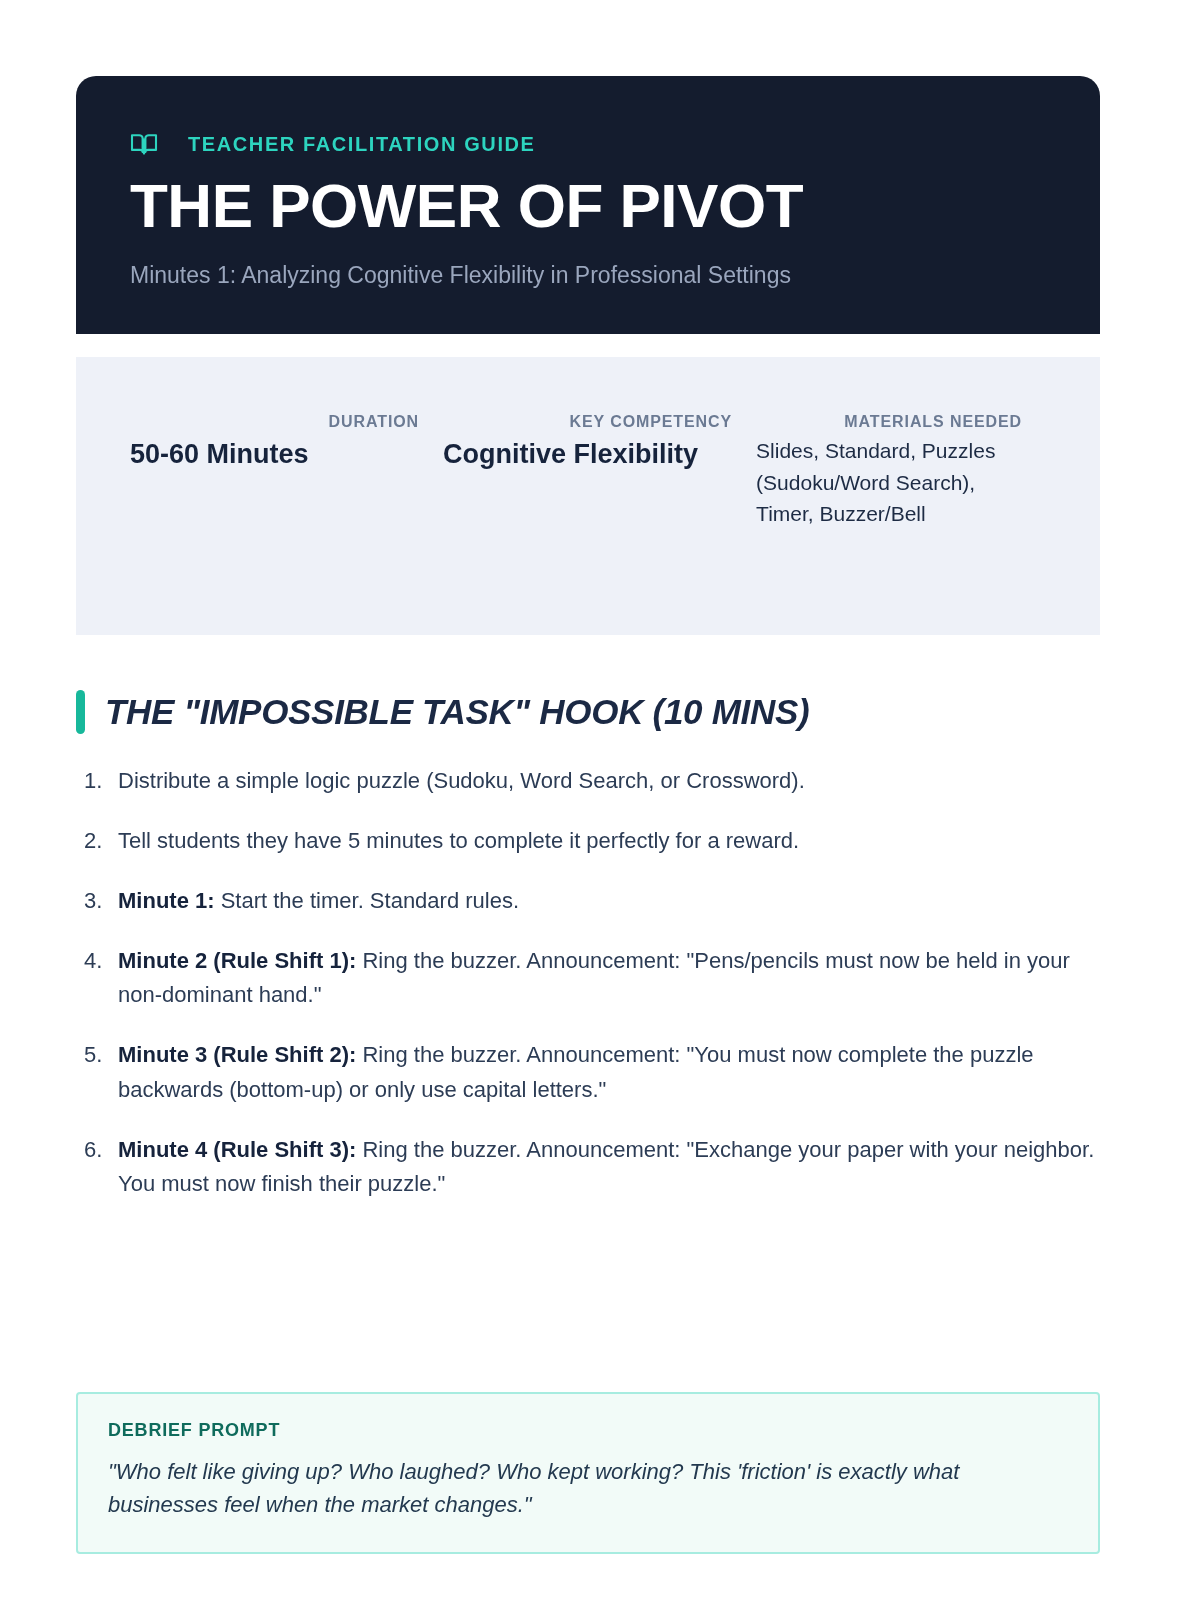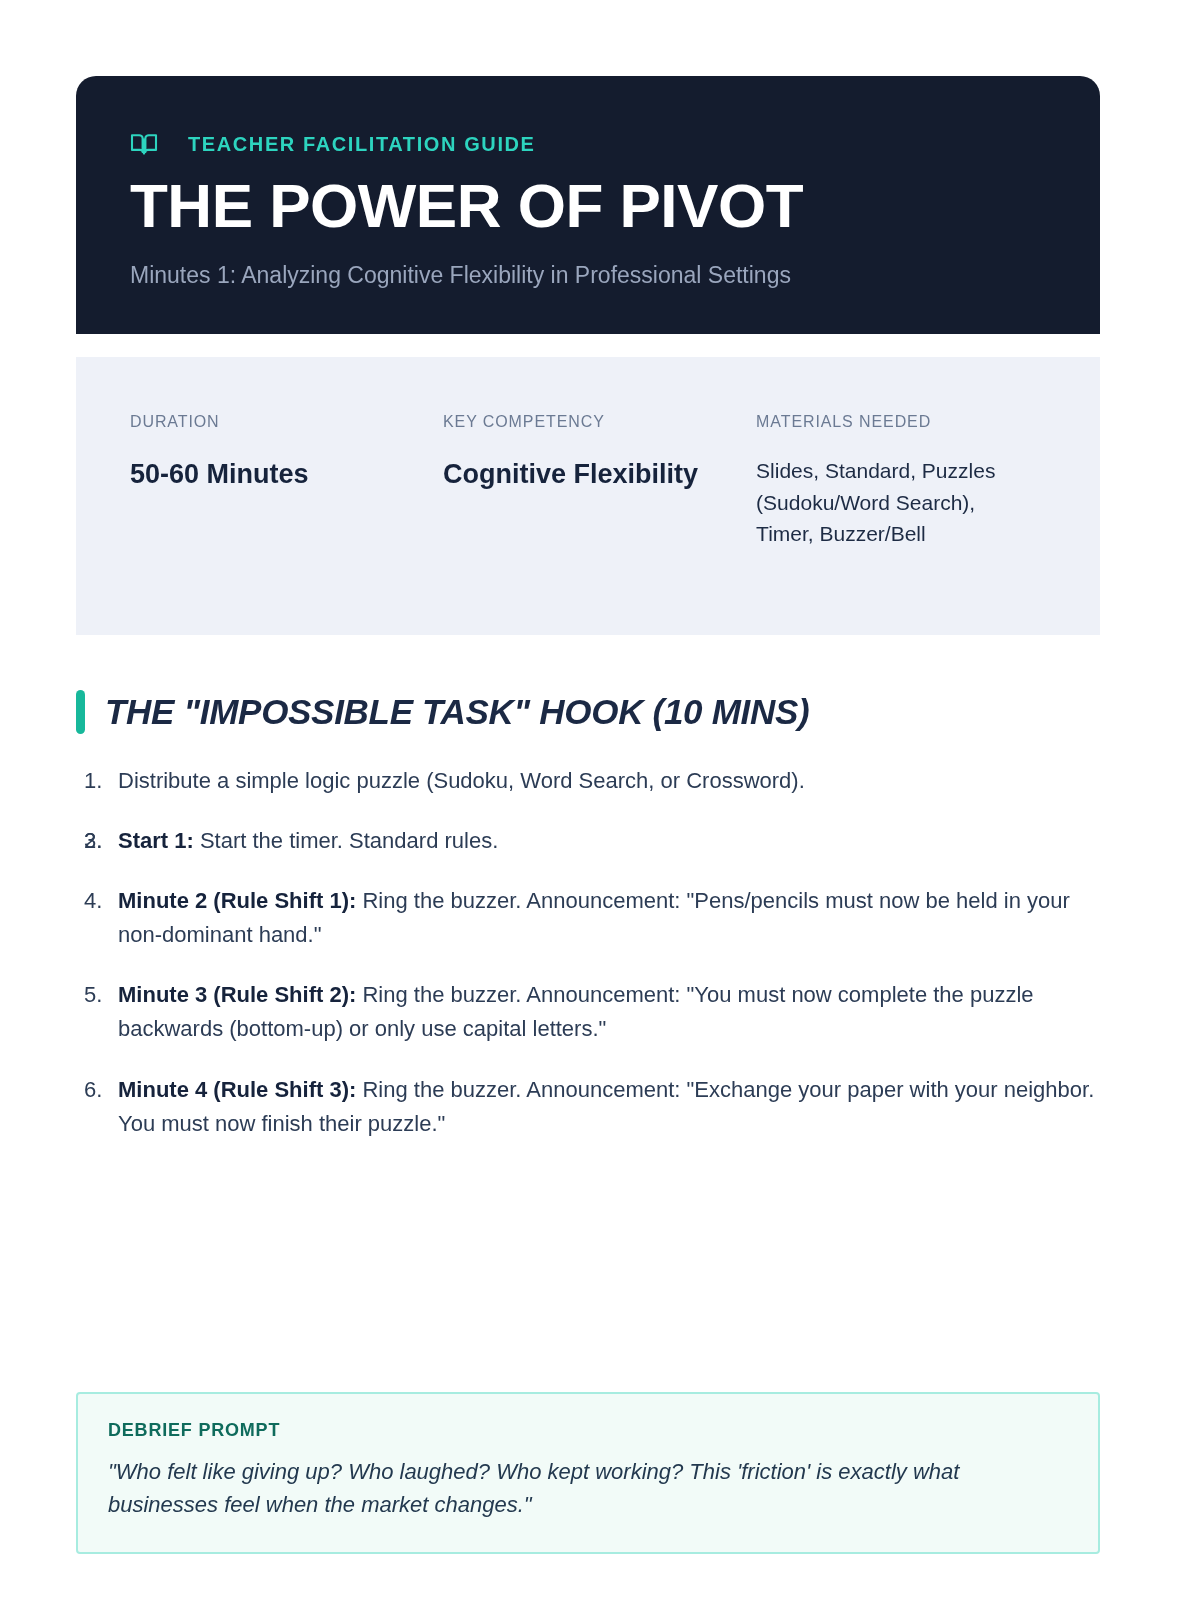--- a/index.html
+++ b/index.html
@@ -91,24 +91,25 @@
     box-sizing: border-box;
     padding-right: 24px;
   }
   .meta-col-1 { width: 324px; }
   .meta-col-2 { width: 324px; }
   .meta-col-3 { width: 300px; }
 
   .meta-label {
     color: #6b7a93;
     font-size: 16px;
-    font-weight: normal;
+    font-weight: bold;
     letter-spacing: 0.9px;
     text-transform: uppercase;
-    margin-bottom: 24px;
+    margin-bottom: 4px;
+    text-align: right;
   }
   .meta-value-strong {
     color: #16233c;
     font-size: 27px;
     font-weight: bold;
     line-height: 1.42;
   }
   .meta-value-plain {
     color: #1d2b44;
     font-size: 21px;
@@ -257,22 +258,22 @@
   <div class="section">
 
     <div class="section-heading">
       <span class="accent-bar"></span>
       <h2 class="section-title">THE "IMPOSSIBLE TASK" HOOK (10 MINS)</h2>
     </div>
 
 
     <ol class="steps" id="step-list">
         <li class="step"><span class="step-num">1.</span><span>Distribute a simple logic puzzle (Sudoku, Word Search, or Crossword).</span></li>
-        <li class="step"><span class="step-num">2.</span></li>
-        <li class="step"><span class="step-num">3.</span><b>Start 1:</b> <span>Start the timer. Standard rules.</span></li>
+        <li class="step"><span class="step-num">2.</span><span>Tell students they have 5 minutes to complete it perfectly for a reward.</span></li>
+        <li class="step"><span class="step-num">3.</span><b>Minute 1:</b> <span>Start the timer. Standard rules.</span></li>
         <li class="step"><span class="step-num">4.</span><b>Minute 2 (Rule Shift 1):</b> <span>Ring the buzzer. Announcement: "Pens/pencils must now be held in your non-dominant hand."</span></li>
         <li class="step"><span class="step-num">5.</span><b>Minute 3 (Rule Shift 2):</b> <span>Ring the buzzer. Announcement: "You must now complete the puzzle backwards (bottom-up) or only use capital letters."</span></li>
         <li class="step"><span class="step-num">6.</span><b>Minute 4 (Rule Shift 3):</b> <span>Ring the buzzer. Announcement: "Exchange your paper with your neighbor. You must now finish their puzzle."</span></li>
       </ol>
 
   </div>
 
   <div class="debrief">
     <div class="debrief-label">DEBRIEF PROMPT</div>
     <p class="debrief-quote">"Who felt like giving up? Who laughed? Who kept working? This 'friction' is exactly what businesses feel when the market changes."</p>

